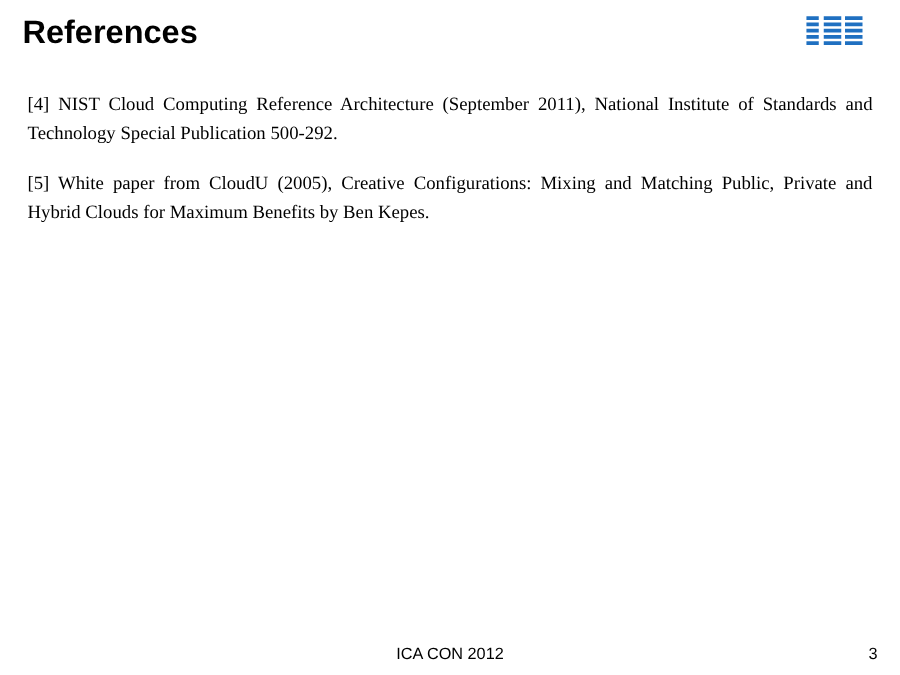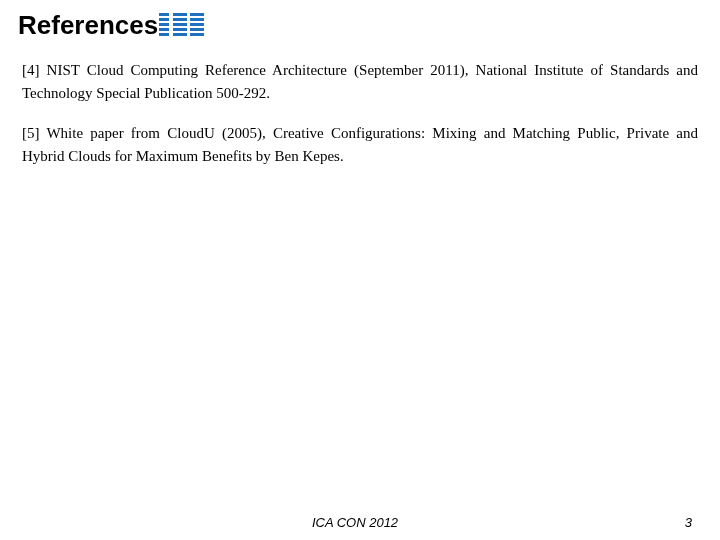--- a/index.html
+++ b/index.html
@@ -20,22 +20,23 @@
 
     .slide-container {
       width: 720px;
       height: 540px;
       position: relative;
       padding: 10px 18px 30px 18px;
     }
 
     .header {
       display: flex;
+      justify-content: space-between;
       align-items: flex-start;
-      margin-bottom: 18px;
+      margin-bottom: 32px;
     }
 
     .page-title {
       font-size: 26px;
       font-weight: bold;
       font-family: Arial, Helvetica, sans-serif;
       color: #000000;
     }
 
     .ibm-logo {
@@ -53,26 +54,25 @@
     .reference-block {
       margin-bottom: 16px;
       line-height: 1.55;
       text-align: justify;
     }
 
     .footer {
       position: absolute;
       bottom: 10px;
       left: 0;
-      right: 10px;
+      right: 0;
       display: flex;
       justify-content: center;
       align-items: center;
       padding: 0 18px;
-      font-style: italic;
     }
 
     .footer-text {
       font-family: Arial, Helvetica, sans-serif;
       font-size: 13px;
       color: #000000;
       text-align: center;
       flex: 1;
     }
 

